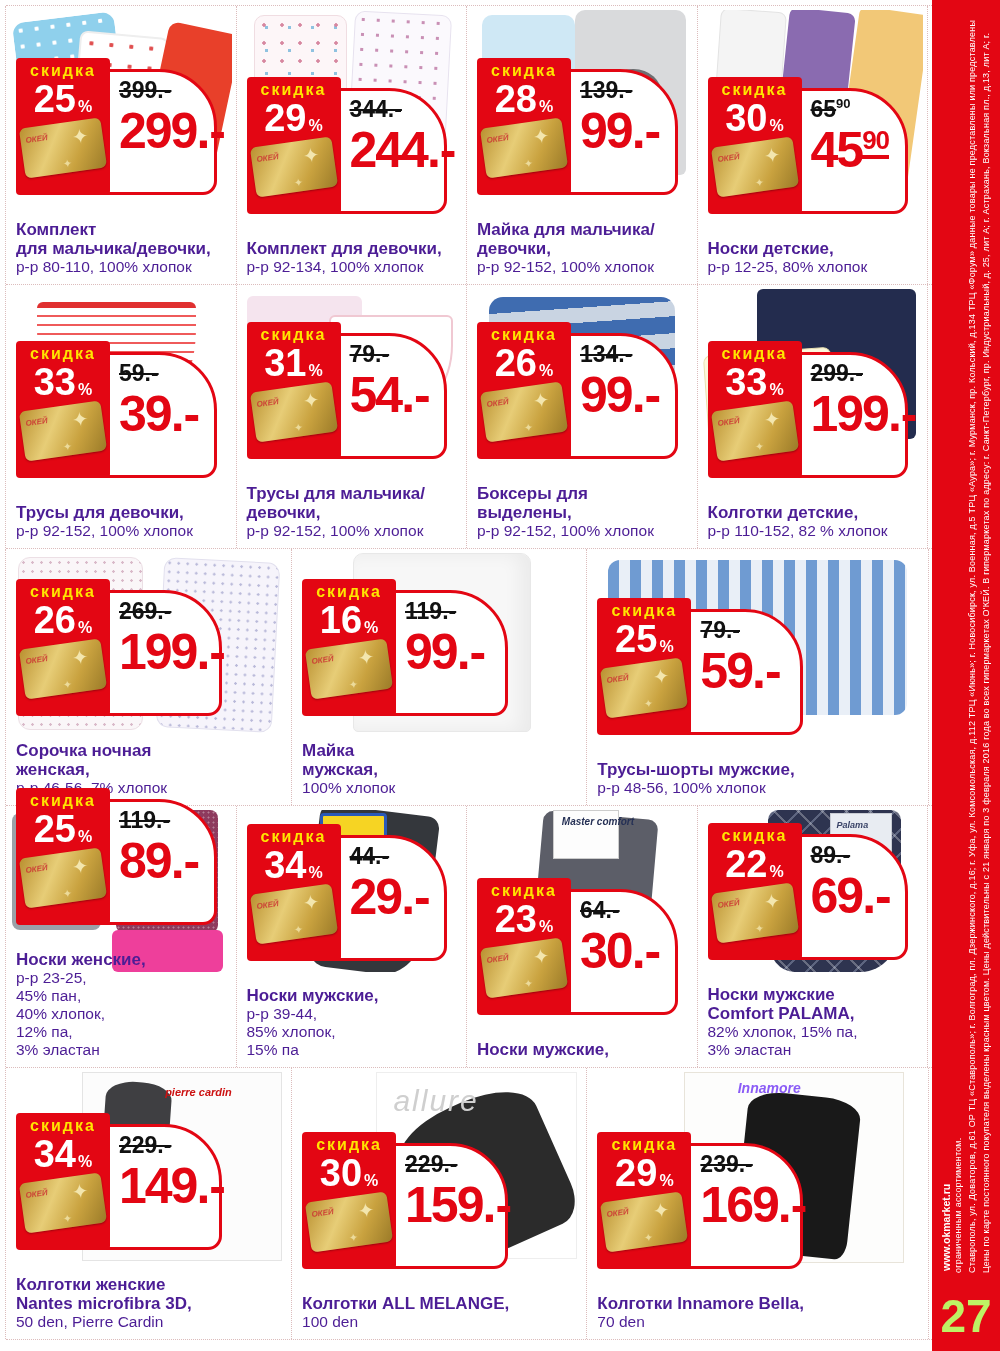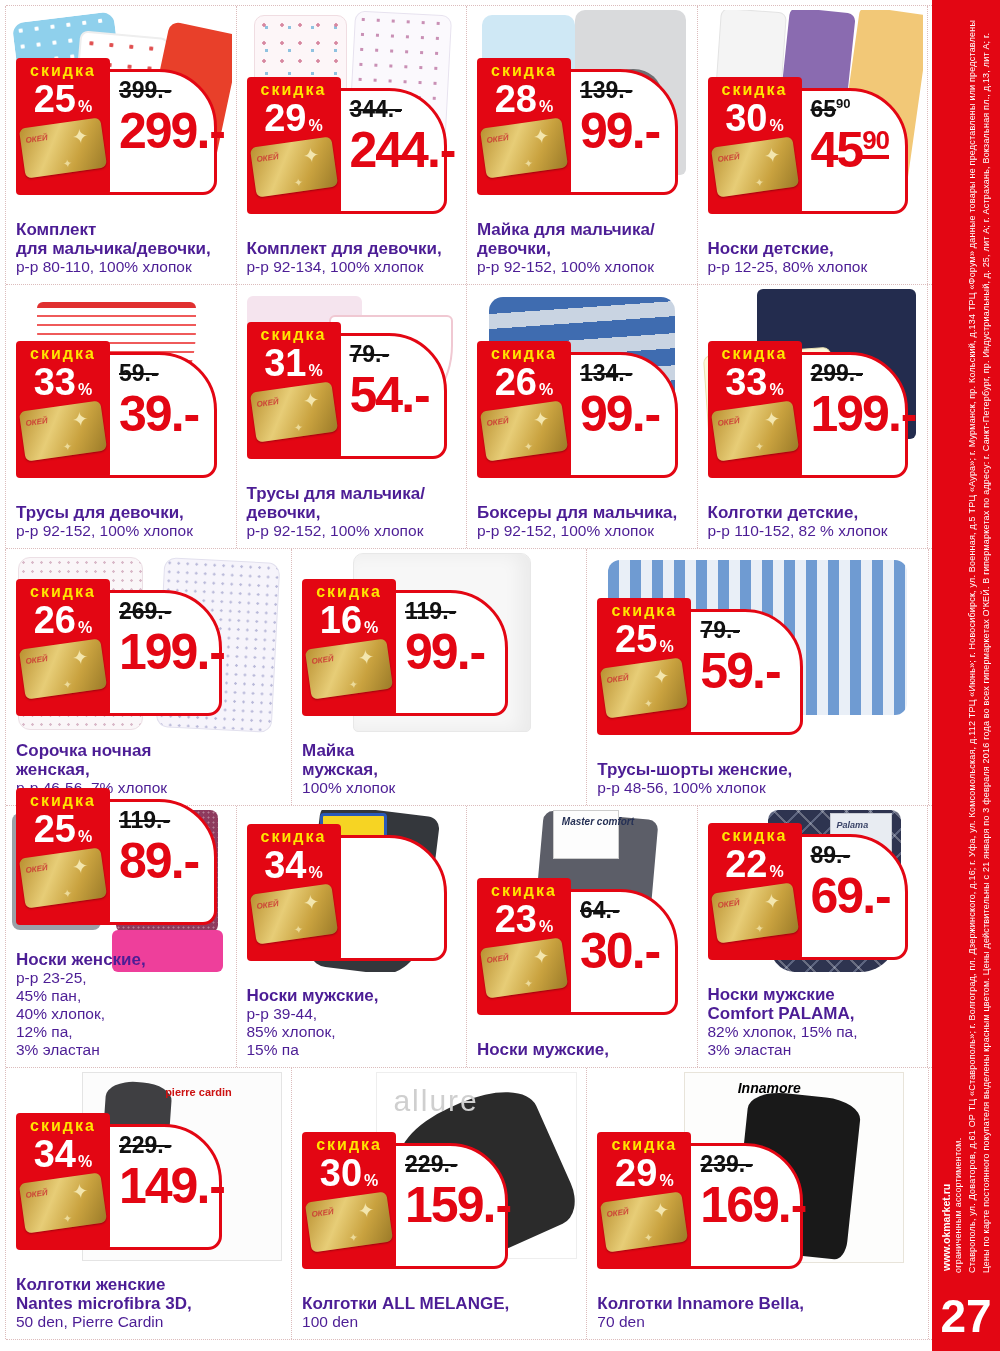--- a/index.html
+++ b/index.html
@@ -15,21 +15,21 @@
   .cols3 > .cell:nth-child(1){width:31%}
   .cols3 > .cell:nth-child(2){width:32%}
   .cols3 > .cell:nth-child(3){width:37%}
   .cell{position:relative; border-right:1px dotted #dcbcbc; border-left:1px dotted #dcbcbc; margin-left:-1px;
         display:flex; flex-direction:column; justify-content:flex-end; padding:6px 8px 8px 10px;gap:20px;}
 
   
   .photo{position:absolute; left:4px; top:4px; right:4px; height:62%; z-index:0; overflow:hidden;}
   .row-3 .photo,.row-5 .photo{height:72%;}
   .photo .blob{position:absolute; display:none;}
-  .photo-label{position:absolute; display:none; z-index:2; white-space:nowrap;}
+  .photo-label{position:absolute; display:none; z-index:2; white-space:nowrap;font-style:italic;}
 
   .photo-p1 .b1{display:block;left:4%;top:4%;width:46%;height:72%;background:#8fd0ec;background-image:radial-gradient(#fff 2px,transparent 2.5px);background-size:16px 16px;border-radius:12px;transform:rotate(-7deg);}
   .photo-p1 .b2{display:block;left:30%;top:14%;width:40%;height:58%;background:#fff;border:2px solid #eee;background-image:radial-gradient(#e05050 2px,transparent 2.5px);background-size:20px 20px;border-radius:8px;transform:rotate(5deg);}
   .photo-p1 .b3{display:block;right:1%;top:10%;width:33%;height:76%;background:#e8402a;border-radius:10px;transform:rotate(12deg);}
 
   .photo-p2 .b1{display:block;left:6%;top:3%;width:42%;height:88%;background:#fdf6f8;border:1px solid #f0dde2;background-image:radial-gradient(#d787a0 1.5px,transparent 2px),radial-gradient(#8fc2e0 1.5px,transparent 2px);background-size:18px 18px,23px 23px;border-radius:10px;}
   .photo-p2 .b2{display:block;right:6%;top:2%;width:44%;height:92%;background:#fbf9fd;border:1px solid #e7e2ef;background-image:radial-gradient(#c990b5 1.5px,transparent 2px);background-size:15px 15px;border-radius:10px;transform:rotate(3deg);}
 
   .photo-p3 .b1{display:block;left:5%;top:3%;width:42%;height:84%;background:#cfe8f5;border-radius:10px 10px 6px 6px;}
   .photo-p3 .b2{display:block;right:3%;top:0;width:50%;height:96%;background:#d9dadc;border-radius:10px 10px 6px 6px;}
@@ -77,21 +77,21 @@
   .photo-p16 .b1{display:block;left:26%;top:0;width:72%;height:97%;background:#fcfcfc;border:1px solid #e4e4e4;}
   .photo-p16 .b2{display:block;left:33%;top:5%;width:24%;height:84%;background:#3f3f42;border-radius:45% 45% 14% 14%/10%;transform:rotate(4deg);}
   .photo-p16 .photo-label{display:block;left:56%;top:7%;color:#cc1111;font-size:11px;font-weight:bold;}
 
   .photo-p17 .b1{display:block;left:28%;top:0;width:70%;height:96%;background:#fff;border:1px solid #eee;}
   .photo-p17 .b2{display:block;left:40%;top:14%;width:52%;height:78%;background:#2b2b2b;border-radius:46% 46% 16% 16%/22%;transform:rotate(-24deg);}
   .photo-p17 .photo-label{display:block;left:34%;top:6%;color:#cfcfcf;font-size:30px;font-weight:normal;letter-spacing:2px;}
 
   .photo-p18 .b1{display:block;left:28%;top:0;width:66%;height:98%;background:#fdfdfc;border:1px solid #e8e4da;}
   .photo-p18 .b2{display:block;left:45%;top:12%;width:34%;height:82%;background:#191919;border-radius:32% 32% 10% 10%/12%;transform:rotate(6deg);}
-  .photo-p18 .photo-label{display:block;left:44%;top:4%;color:#000000;font-size:14px;font-style:italic;font-weight:bold;}
+  .photo-p18 .photo-label{display:block;left:44%;top:4%;color:#8b5cf6;font-size:14px;font-style:italic;font-weight:bold;}
 
   
   .callout{position:relative; z-index:2; display:flex; align-items:stretch; background:#fff;
            border:3px solid var(--red,#e30613); border-radius:8px 58px 14px 8px;
            width:206px; max-width:95%; min-height:126px; margin-bottom:5px;}
   .badge{background:var(--red,#e30613); width:94px; flex:0 0 94px; margin:-14px 0 -3px -3px;
          border-radius:4px; display:flex; flex-direction:column; align-items:center; padding:4px 3px 6px;}
   .badge-word{color:var(--yellow,#ffe500); font-weight:bold; font-size:16px; letter-spacing:2px;}
   .badge-pct{color:#fff; display:flex; align-items:flex-end; justify-content:center; line-height:.95; margin-top:1px;}
   .badge-pct .n{font-size:38px; font-weight:bold; font-style:normal;}
@@ -115,21 +115,21 @@
   .desc{position:relative; z-index:2; color:#4c1d95; padding-right:4px;}
   .p-name{font-weight:bold; font-size:17px; line-height:1.13; white-space:pre-line;}
   .p-details{font-size:15.5px; line-height:1.16; white-space:pre-line;}
 
   
   .sidebar{position:absolute; right:0; top:0; width:68px; height:1351px; background:var(--red,#e30613);}
   .vertical-text{position:absolute; top:8px; bottom:78px; left:8px; right:6px;
                  writing-mode:vertical-lr; transform:rotate(180deg); color:#fff;}
   .legal{display:block; font-size:9px; line-height:1.55; letter-spacing:.2px;}
   .site{display:block; font-size:10.5px; font-weight:bold; margin-top:2px;}
-  .page-num{position:absolute; bottom:8px; left:0; right:0; text-align:center; color:#ffffff; font-size:46px; font-weight:bold;}
+  .page-num{position:absolute; bottom:8px; left:0; right:0; text-align:center; color:#bef264; font-size:46px; font-weight:bold;}
 </style>
 </head>
 <body>
 
 <div class="content">
     <div class="row row-1 cols4">
   <div class="cell">
     <div class="photo photo-p1">
       <div class="blob b1"></div>
       <div class="blob b2"></div>
@@ -332,21 +332,21 @@
               <i class="star s2">✦</i>
               <i class="logo">ОКЕЙ</i>
             </span>
       </div>
       <div class="prices">
         <div class="old-price"><s class="op-main">134.-</s></div>
         <div class="new-price"><span class="np-main">99</span><span class="np-dash">.-</span></div>
       </div>
     </div>
     <div class="desc">
-      <div class="p-name">Боксеры для мальчика,</div>
+      <div class="p-name">Боксеры для выделены,</div>
       <div class="p-details">р-р 92-152, 100% хлопок</div>
     </div>
   </div>
 
   <div class="cell">
     <div class="photo photo-p8">
       <div class="blob b1"></div>
       <div class="blob b2"></div>
 
       <span class="photo-label">sunny kids</span>
@@ -454,21 +454,21 @@
               <i class="star s2">✦</i>
               <i class="logo">ОКЕЙ</i>
             </span>
       </div>
       <div class="prices">
         <div class="old-price"><s class="op-main">79.-</s></div>
         <div class="new-price"><span class="np-main">59</span><span class="np-dash">.-</span></div>
       </div>
     </div>
     <div class="desc">
-      <div class="p-name">Трусы-шорты женские,</div>
+      <div class="p-name">Трусы-шорты мужские,</div>
       <div class="p-details">р-р 48-56, 100% хлопок</div>
     </div>
   </div>
 </div>
     <div class="row row-4 cols4">
   <div class="cell">
     <div class="photo photo-p12">
       <div class="blob b1"></div>
       <div class="blob b2"></div>
       <div class="blob b3"></div>
@@ -514,20 +514,24 @@
         <span class="badge-pct">
               <b class="n">34</b>
               <i class="s">%</i>
             </span>
         <span class="gold-card">
               <i class="star s1">✦</i>
               <i class="star s2">✦</i>
               <i class="logo">ОКЕЙ</i>
             </span>
       </div>
+      <div class="prices">
+        <div class="old-price"><s class="op-main">44.-</s></div>
+        <div class="new-price"><span class="np-main">29</span><span class="np-dash">.-</span></div>
+      </div>
     </div>
     <div class="desc">
       <div class="p-name">Носки мужские,</div>
       <div class="p-details">р-р 39-44,
 85% хлопок,
 15% па</div>
     </div>
   </div>
 
   <div class="cell">

